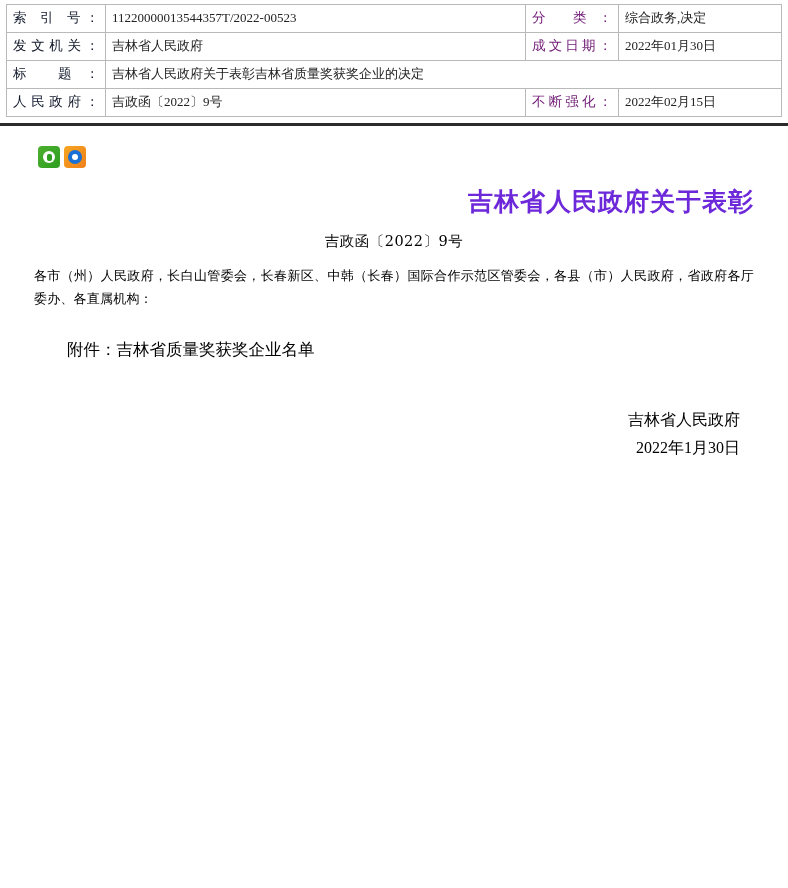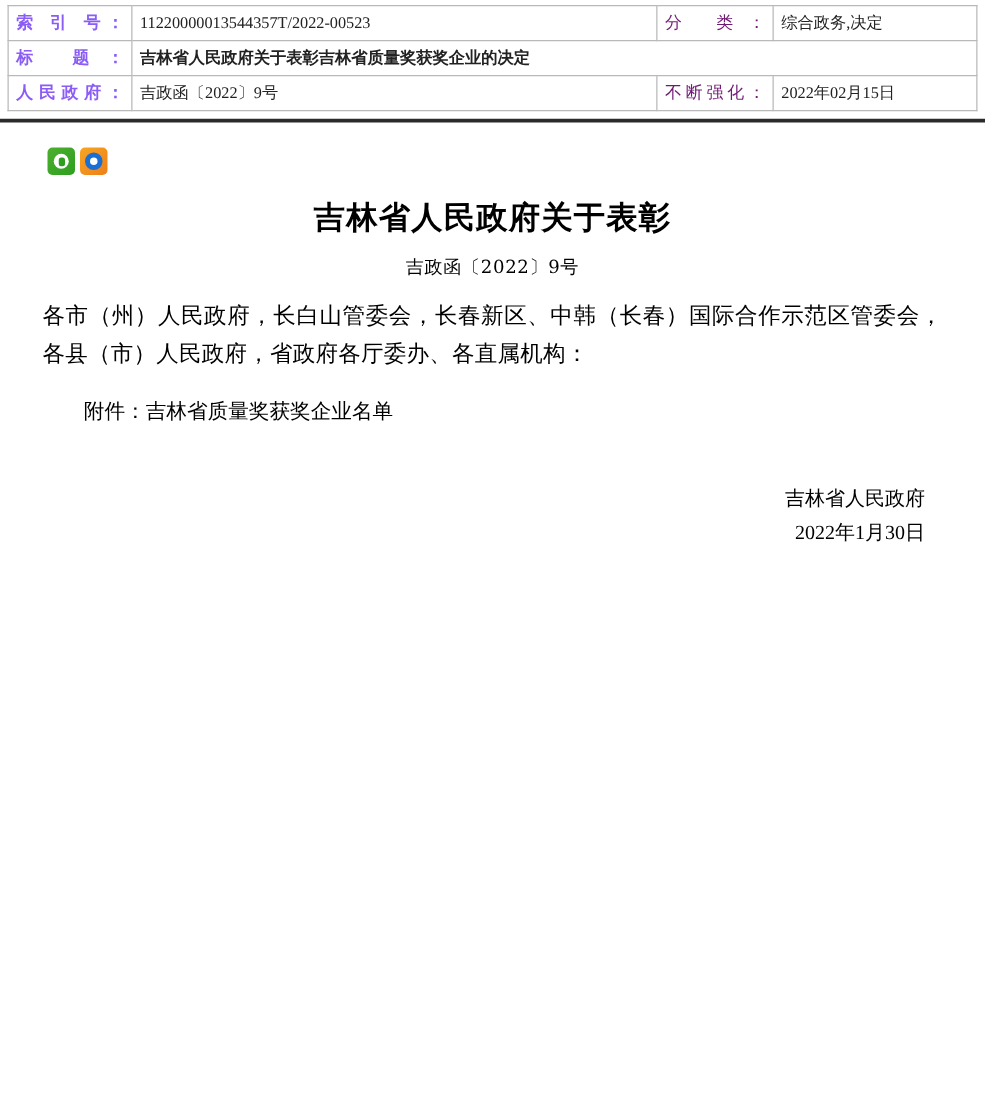--- a/index.html
+++ b/index.html
@@ -29,30 +29,30 @@
     border: 1px solid #b9b9b9;
     padding: 3px 6px 4px 6px;
     vertical-align: middle;
     line-height: 1.35;
     height: 20px;
   }
   td.label {
     width: 86px;
     text-align: justify;
     text-align-last: justify;
-    font-weight: 700;
-    color: #8b5cf6;
+    font-weight: 400;
+    color: #0f172a;
     white-space: nowrap;
   }
   td.value {
     color: #222;
     font-size: 13px;
   }
   td.value.title-val {
-    font-weight: 700;
+    font-weight: 400;
   }
   td.label2 {
     width: 80px;
     text-align: justify;
     text-align-last: justify;
     font-weight: 400;
     color: #701a75;
     white-space: nowrap;
   }
   td.value2 {
@@ -119,55 +119,55 @@
   .logo.orange:after {
     content: "";
     position: absolute;
     left: 8px; top: 8px;
     width: 6px; height: 6px;
     border-radius: 50%;
     background: #fff;
   }
 
   .doc-title {
-    text-align: center;
+    text-align: right;
     font-family: "DejaVu Serif", "Liberation Serif", serif;
     font-weight: 700;
     font-size: 25px;
     line-height: 1.45;
     letter-spacing: 1px;
     margin-top: 16px;
-    color: #000000;
+    color: #6d28d9;
   }
   .doc-number {
     text-align: center;
     font-size: 14.5px;
     margin-top: 12px;
     margin-bottom: 14px;
     letter-spacing: 0.5px;
     font-family: "DejaVu Serif", "Liberation Serif", serif;
   }
 
   p.para {
-    font-size: 18px;
+    font-size: 13px;
     line-height: 1.72;
     margin: 0 0 2px 0;
     text-align: justify;
     text-justify: inter-ideograph;
     letter-spacing: 0.2px;
     font-family: Liberation Serif, serif;
   }
   p.indent {
     text-indent: 2em;
   }
   p.attach {
     font-size: 16.5px;
     line-height: 1.72;
     text-indent: 2em;
-    margin-top: 16px;
+    margin-top: 26px;
   }
   .signature {
     margin-top: 42px;
     text-align: right;
     padding-right: 14px;
     font-size: 16px;
     line-height: 1.7;
   }
 </style>
 </head>
@@ -176,20 +176,26 @@
 <div class="meta-wrap">
   <table class="meta">
     <tbody>
       <tr>
         <td class="label">索 引 号：</td>
         <td class="value">11220000013544357T/2022-00523</td>
         <td class="label2">分 类：</td>
         <td class="value2">综合政务,决定</td>
       </tr>
       <tr>
+        <td class="label">发文机关：</td>
+        <td class="value">吉林省人民政府</td>
+        <td class="label2">成文日期：</td>
+        <td class="value2">2022年01月30日</td>
+      </tr>
+      <tr>
         <td class="label">标 题：</td>
         <td class="value title-val" colspan="3">吉林省人民政府关于表彰吉林省质量奖获奖企业的决定</td>
       </tr>
       <tr>
         <td class="label">人民政府：</td>
         <td class="value">吉政函〔2022〕9号</td>
         <td class="label2">不断强化：</td>
         <td class="value2">2022年02月15日</td>
       </tr>
     </tbody>

